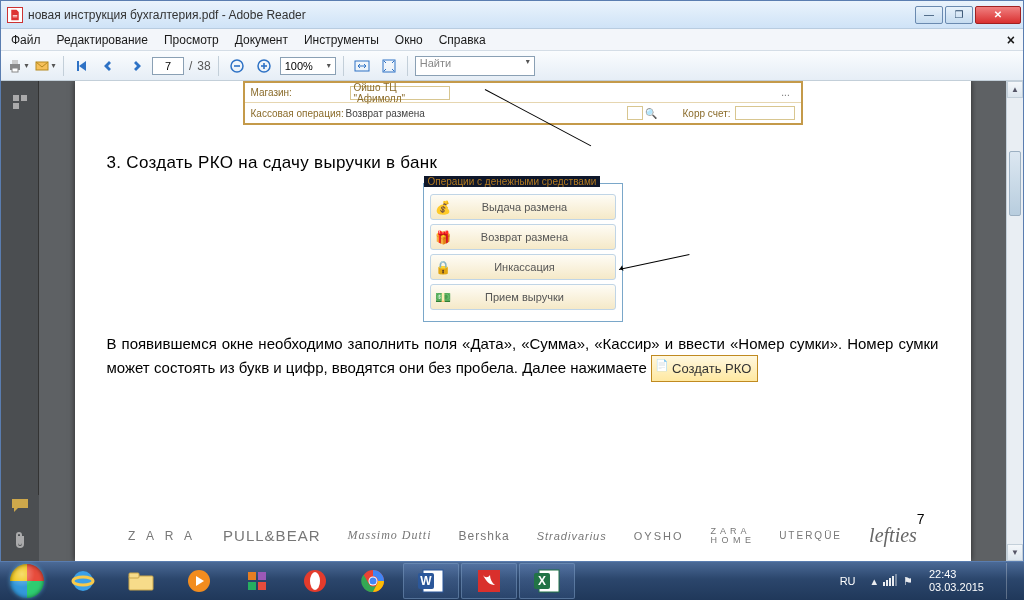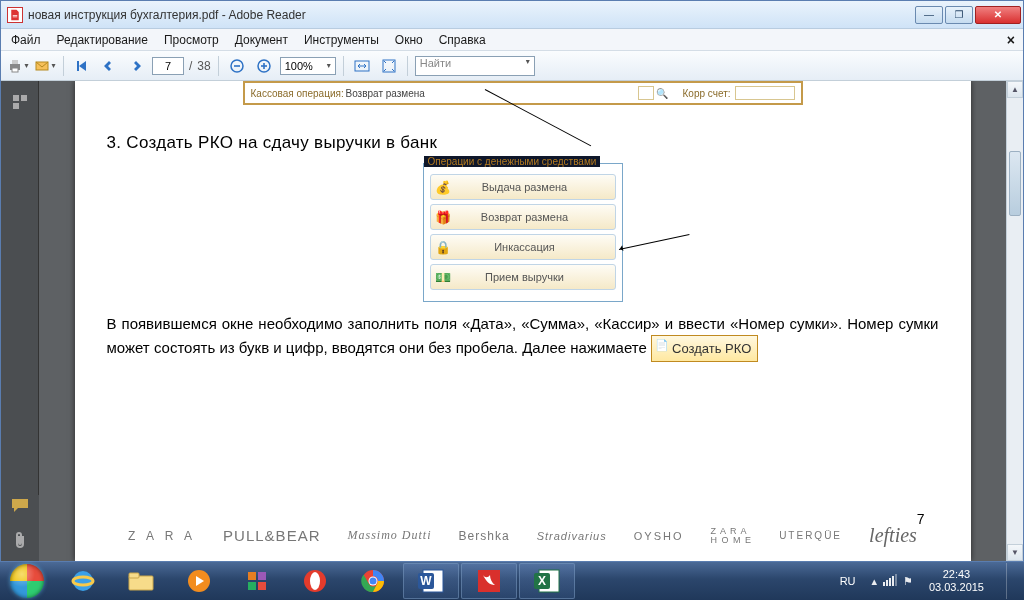--- a/index.html
+++ b/index.html
@@ -42,21 +42,21 @@
 .page { width: 896px; height: 100%; background: #fff; box-shadow: 0 0 6px rgba(0,0,0,.6); padding: 0 32px 20px; color:#000; position:relative; font-family: Verdana, Geneva, sans-serif; }
 
 
 .formimg { border:2px solid #c49a4a; background:#fff; font-size:10px; color:#8a6b2a; margin: 0 auto; width: 560px; }
 .formimg .row { display:flex; align-items:center; height:20px; border-bottom:1px solid #e6d6b0; padding:0 6px; }
 .formimg .row:last-child { border-bottom:none;}
 .formimg .lbl { width:95px; color:#8a6b2a; }
 .formimg .val { flex:0 1 auto; color:#444; }
 .formimg .field { flex:1; height:14px; border:1px solid #d8c690; background:#fff; margin-left:4px;}
 .formimg .dots { width:18px; text-align:center; color:#777; }
-.formimg .lbl2 { color:#8a6b2a; margin-left:11px; }
+.formimg .lbl2 { color:#8a6b2a; margin-left:22px; }
 
 .heading { font-weight:normal; font-size:17px; margin-top:28px; margin-bottom:10px; font-family: Verdana, sans-serif; letter-spacing:.3px; }
 .bodytext { font-size:15px; line-height:1.55; margin-bottom:12px; text-align:justify; }
 .indent { text-indent: 40px; }
 
 .opspanel { width:200px; border:1px solid #7aa7c9; background:#fff; margin: 6px auto 10px; position:relative; padding:6px 6px 7px;}
 .opspanel .grouplbl { position:absolute; top:-8px; left:0; font-size:10px; background:#0f172a; padding:0 4px; color:#b47a1e; }
 .opbtn { height:26px; border:1px solid #c0d5e6; border-radius:3px; background:linear-gradient(#fefcf5,#f5e9c8); margin:4px 0; display:flex; align-items:center; font-size:11px; color:#555; position:relative;}
 .opbtn .oi { width:26px; display:flex; justify-content:center; font-size:13px;}
 .opbtn .ol { flex:1; text-align:center; padding-right:22px;}
@@ -81,21 +81,21 @@
 .vscroll .arr.up { top:0;} .vscroll .arr.dn { bottom:0;}
 
 
 .taskbar { height: 38px; background: linear-gradient(#4b6a97,#2b466c 45%,#20385a); display:flex; align-items:center; padding-right:4px; }
 .startbtn { width:54px; height:38px; display:flex; align-items:center; justify-content:center; }
 .orb { width:34px; height:34px; border-radius:50%; background:radial-gradient(circle at 35% 30%, #fff6, #0000 40%), conic-gradient(#e74c3c 0 90deg,#2ecc71 90deg 180deg,#3498db 180deg 270deg,#f1c40f 270deg 360deg); box-shadow: inset 0 0 4px #0008, 0 0 4px #6cf8; }
 .tbitem { width:56px; height:36px; margin:1px; border-radius:2px; display:flex; align-items:center; justify-content:center;}
 .tbitem.active { background: linear-gradient(#6a8abf55,#3a5a8a55); box-shadow: inset 0 0 0 1px #7a9ac088;}
 .tray { margin-left:auto; display:flex; align-items:center; gap:16px; color:#fff; font-size:11px; padding-right:4px;}
 .tray .sysicons { display:flex; gap:6px; opacity:.9; align-items:center;}
-.tray .clock { text-align:center; line-height:1.2; font-size:11px;}
+.tray .clock { text-align:left; line-height:1.2; font-size:11px;}
 .tray .showdesk { width:10px; height:36px; border-left:1px solid #ffffff44; margin-left:6px;}
 </style>
 </head>
 <body>
 
 <div class="window">
 
   <div class="titlebar">
     <div class="pdf-icon">
       <svg viewBox="0 0 16 16">
@@ -213,20 +213,28 @@
             </svg>
           </div>
       </div>
     </div>
 
     <div class="pagearea">
       <div class="page">
         <div class="arrow1"></div>
 
         <div class="formimg">
+          <div class="row">
+            <span class="lbl">Магазин:</span>
+            <div class="field" style="flex:0 0 100px;display:flex;align-items:center;padding:0 3px;">
+                <span>Ойшо ТЦ "Афимолл"</span>
+              </div>
+            <div style="flex:1"></div>
+            <span class="dots">...</span>
+          </div>
           <div class="row">
             <span class="lbl">Кассовая операция:</span>
             <span class="val">Возврат размена</span>
             <div style="flex:1"></div>
             <div class="field" style="flex:0 0 16px"></div>
             <span class="dots">🔍</span>
             <span class="lbl2">Корр счет:</span>
             <div class="field" style="flex:0 0 60px"></div>
           </div>
         </div>

